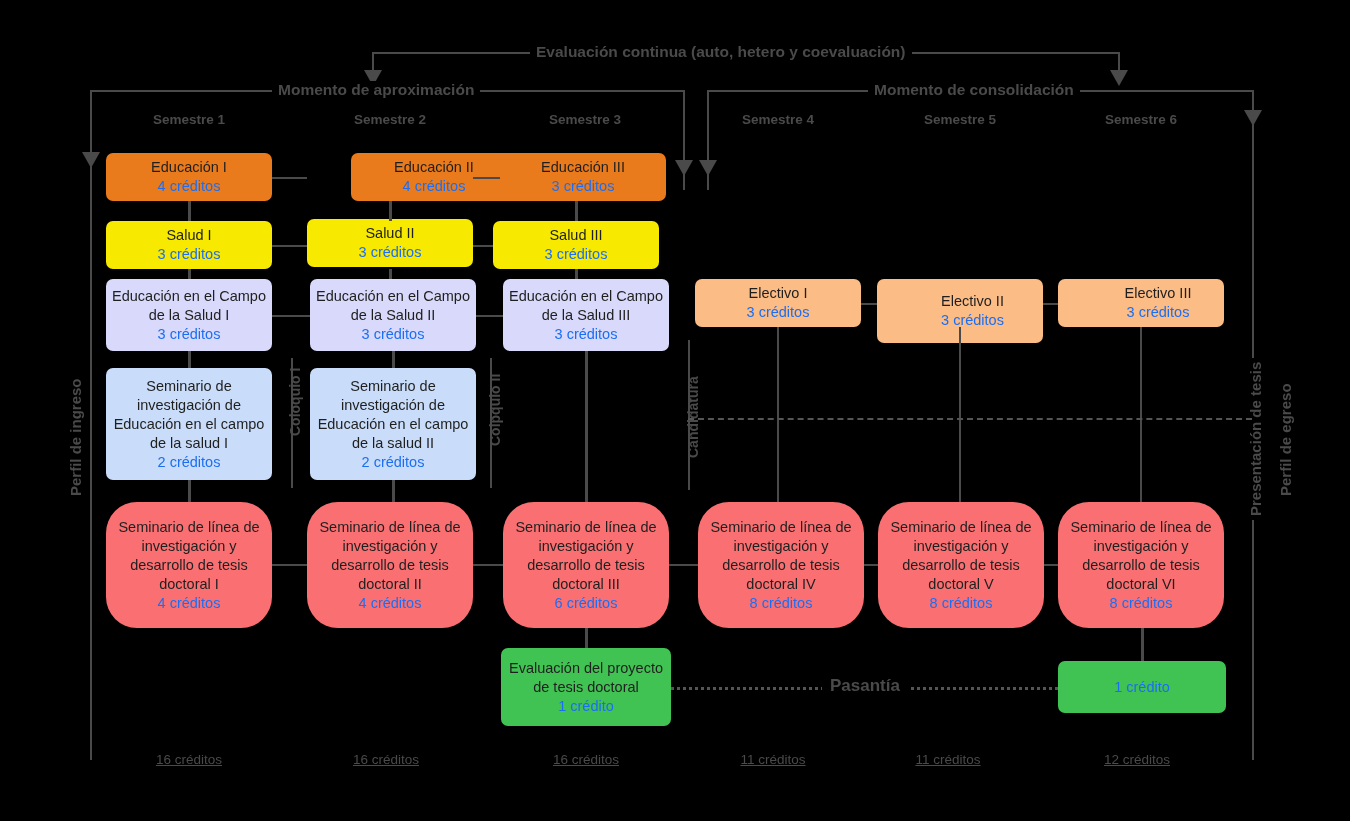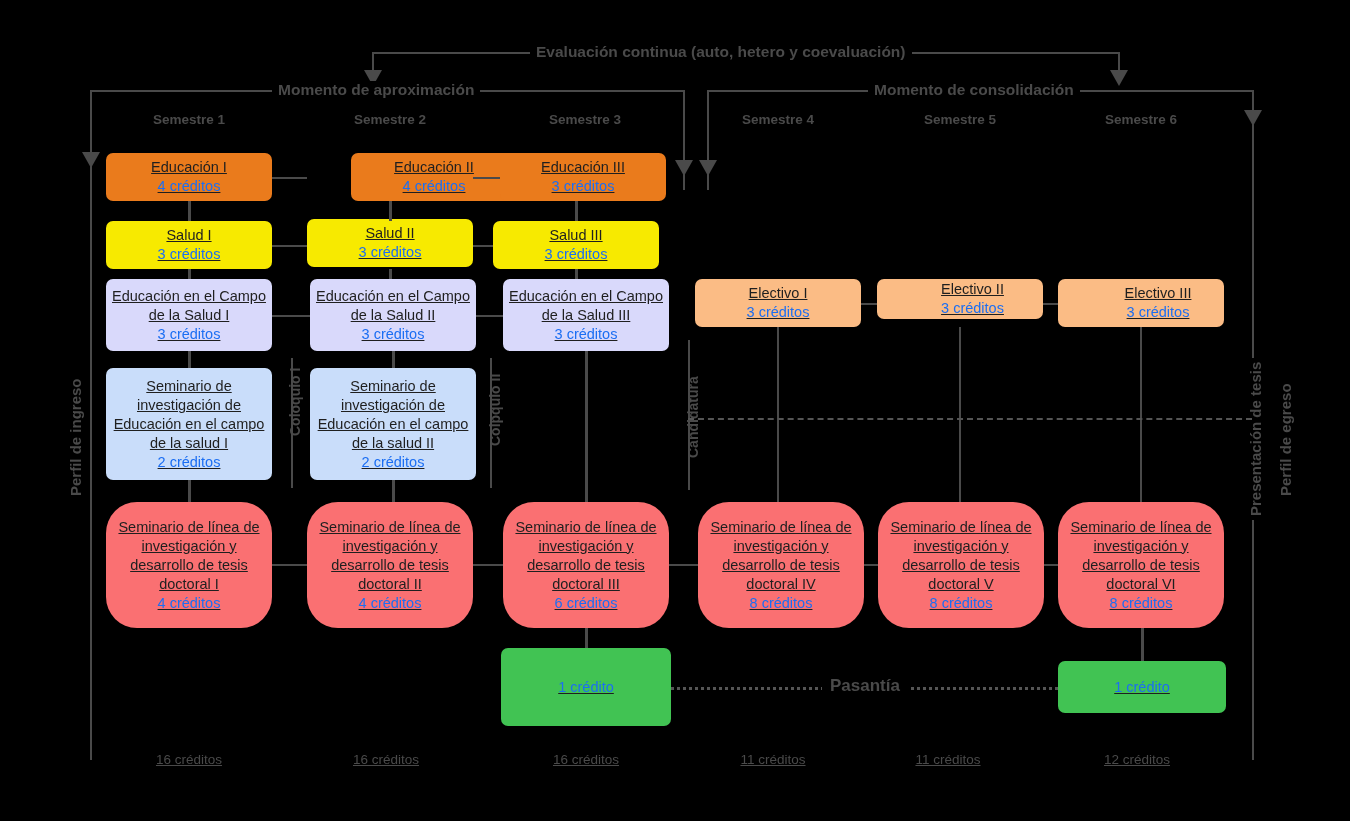--- a/index.html
+++ b/index.html
@@ -45,21 +45,21 @@
   .pas-label{
     position:absolute;color:#4a4a4a;font-weight:bold;font-size:17px;
     white-space:nowrap;background:#000;padding:0 8px;line-height:20px;
   }
 
   
   .box{
     position:absolute;border-radius:7px;box-sizing:border-box;
     display:flex;flex-direction:column;align-items:center;
     justify-content:center;text-align:center;
-    font-size:14.5px;line-height:19px;color:#1f1f1f;padding:4px 6px;text-decoration:underline;
+    font-size:14.5px;line-height:19px;color:#1f1f1f;padding:4px 6px;
   }
   .box .title{display:block;}
   .box .cred{color:#1b6ef3;display:block;}
   .c-orange{background:#ea7b1c;}
   .c-yellow{background:#f7ea00;}
   .c-lav{background:#d9d9fb;}
   .c-blue{background:#c9ddfa;}
   .c-peach{background:#fbbc85;}
   .c-red{background:#fa7072;border-radius:31px;}
   .c-green{background:#41c353;}
@@ -170,21 +170,21 @@
     <span class="title">Seminario de investigación de Educación en el campo de la salud II</span>
     <span class="cred">2 créditos</span>
   </div>
   <div class="line vline" style="left:188px;top:351px;width:3px;height:17px;"></div>
   <div class="line vline" style="left:392px;top:351px;width:3px;height:17px;"></div>
 
   <div class="box c-peach" style="left:695px;top:279px;width:166px;height:48px;">
     <span class="title">Electivo I</span>
     <span class="cred">3 créditos</span>
   </div>
-  <div class="box c-peach" style="left:877px;top:279px;width:166px;height:40px;padding-left:31px;">
+  <div class="box c-peach" style="left:877px;top:279px;width:166px;height:64px;padding-left:31px;">
     <span class="title">Electivo II</span>
     <span class="cred">3 créditos</span>
   </div>
   <div class="box c-peach" style="left:1058px;top:279px;width:166px;height:48px;padding-left:40px;">
     <span class="title">Electivo III</span>
     <span class="cred">3 créditos</span>
   </div>
   <div class="line hline" style="left:861px;top:303px;width:16px;"></div>
   <div class="line hline" style="left:1043px;top:303px;width:15px;"></div>
 
@@ -223,20 +223,21 @@
   <div class="line vline" style="left:392px;top:480px;width:3px;height:22px;"></div>
   <div class="line vline" style="left:585px;top:351px;width:3px;height:151px;"></div>
 
   <div class="line hline" style="left:272px;top:564px;width:35px;"></div>
   <div class="line hline" style="left:473px;top:564px;width:30px;"></div>
   <div class="line hline" style="left:669px;top:564px;width:29px;"></div>
   <div class="line hline" style="left:864px;top:564px;width:14px;"></div>
   <div class="line hline" style="left:1044px;top:564px;width:14px;"></div>
 
   <div class="box c-green" style="left:501px;top:648px;width:170px;height:78px;">
+    <span class="title">Evaluación del proyecto de tesis doctoral</span>
     <span class="cred">1 crédito</span>
   </div>
   <div class="box c-green" style="left:1058px;top:661px;width:168px;height:52px;">
     <span class="cred">1 crédito</span>
   </div>
   <div class="line vline" style="left:585px;top:628px;width:3px;height:20px;"></div>
   <div class="line vline" style="left:1141px;top:628px;width:3px;height:33px;"></div>
 
   <div class="dot-h" style="left:671px;top:687px;width:387px;"></div>
   <div class="pas-label" style="left:822px;top:676px;">Pasantía</div>

